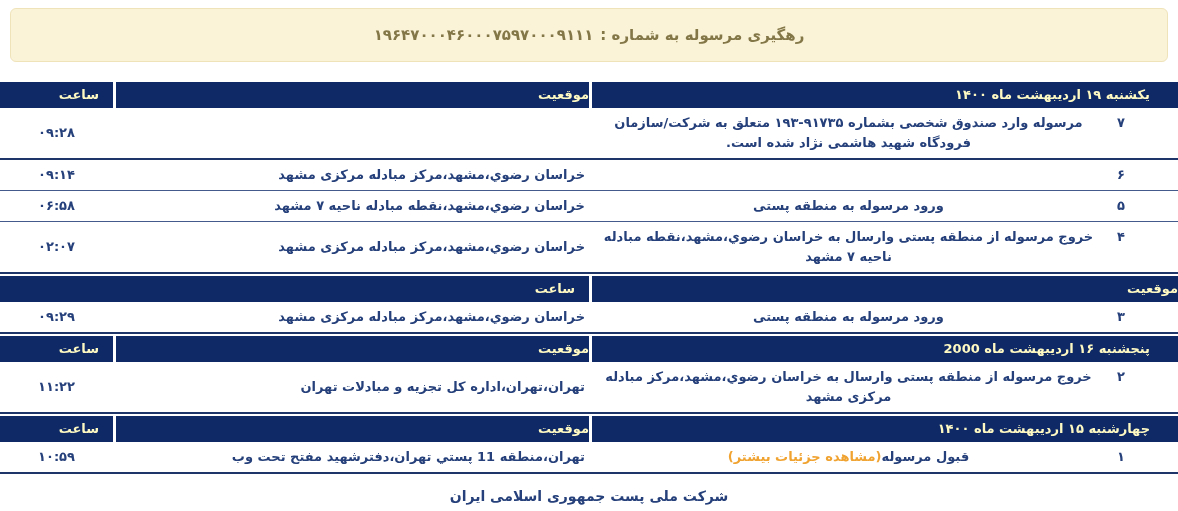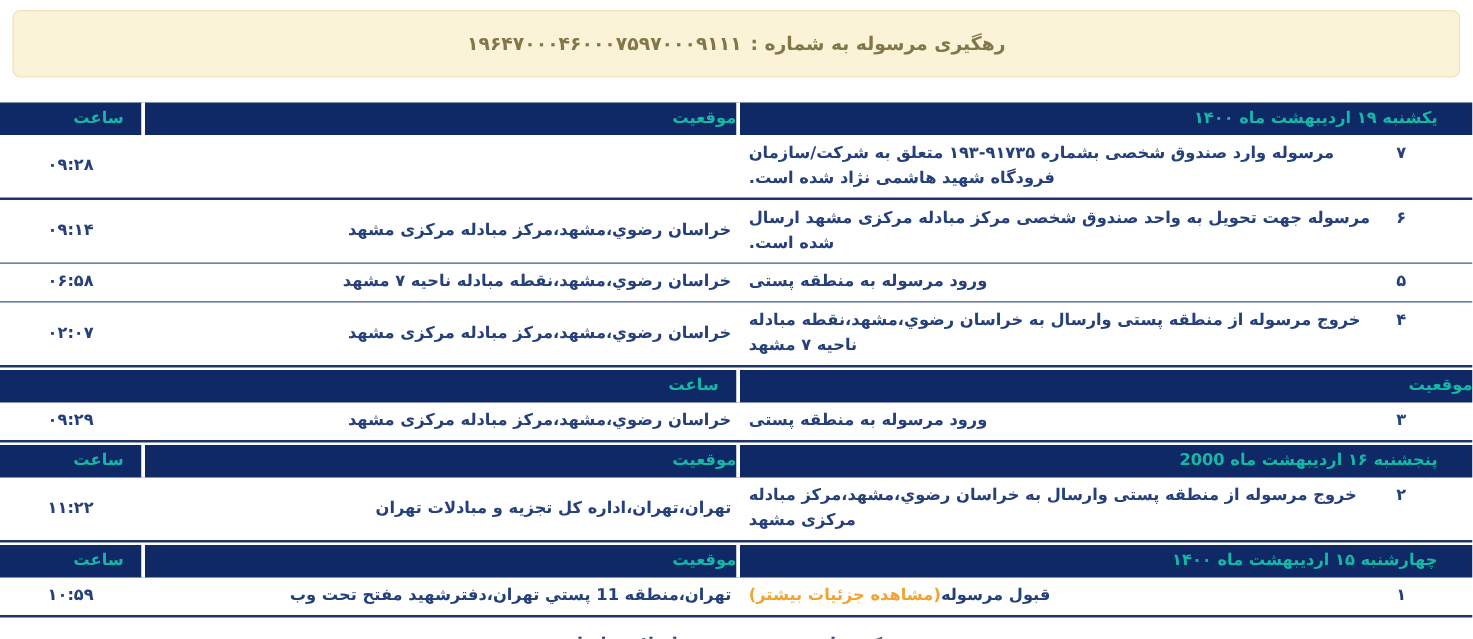--- a/index.html
+++ b/index.html
@@ -19,39 +19,39 @@
     display: flex; align-items: center; justify-content: center; gap: 7px;
     color: #837748; font-size: 15px; font-weight: bold;
   }
 
   
   .track { margin-top: 20px; }
   .grid { display: grid; grid-template-columns: 589px 476px 113px; }
 
   .sec-header { background: #0e2966; height: 26px; }
   .sec-header > div {
-    color: #14b8a6; font-size: 13px; font-weight: bold; line-height: 26px;
+    color: #fef9c3; font-size: 13px; font-weight: bold; line-height: 26px;
     border-left: 3px solid #ffffff;
     white-space: nowrap; overflow: hidden;
   }
   .sec-header > div:last-child { border-left: none; }
   .h-date { text-align: right; padding-right: 28px; }
   .h-loc  { text-align: right; padding-right: 0; }
   .h-time { text-align: right; padding-right: 14px; }
   .mt { margin-top: 2px; }
 
   .row {
     color: #25407a; font-size: 13px; font-weight: bold;
     border-bottom: 1px solid #44598c;
     align-items: center;
   }
   .row.thick { border-bottom: 2px solid #1e3569; }
   .cell-desc { display: flex; align-items: flex-start; padding: 5px 34px 5px 10px; line-height: 20px; }
   .num { flex: 0 0 46px; width: 46px; text-align: center; }
-  .desc-body { flex: 1; text-align: left; }
+  .desc-body { flex: 1; text-align: center; }
   .cell-loc { line-height: 20px; padding: 5px 4px; }
   .cell-time { text-align: center; padding: 5px 0; line-height: 20px; }
   .link { color: #f0a331; cursor: pointer; }
 
   
   .footer { text-align: center; margin-top: 14px; color: #25407a; }
   .footer .company { font-size: 14px; font-weight: bold; }
 </style>
 </head>
 <body>
@@ -74,21 +74,20 @@
       <span class="num">۷</span>
       <span class="desc-body">مرسوله وارد صندوق شخصی بشماره ۹۱۷۳۵-۱۹۳ متعلق به شرکت/سازمان فرودگاه شهید هاشمی نژاد شده است.</span>
     </div>
     <div class="cell-loc"></div>
     <div class="cell-time"><span dir="ltr">۰۹:۲۸</span></div>
   </div>
 
   <div class="grid row">
     <div class="cell-desc">
       <span class="num">۶</span>
-      <span class="desc-body">مرسوله جهت تحویل به واحد صندوق شخصی مرکز مبادله مرکزی مشهد ارسال شده است.</span>
     </div>
     <div class="cell-loc">خراسان رضوي،مشهد،مرکز مبادله مرکزی مشهد</div>
     <div class="cell-time"><span dir="ltr">۰۹:۱۴</span></div>
   </div>
 
   <div class="grid row">
     <div class="cell-desc">
       <span class="num">۵</span>
       <span class="desc-body">ورود مرسوله به منطقه پستی</span>
     </div>

